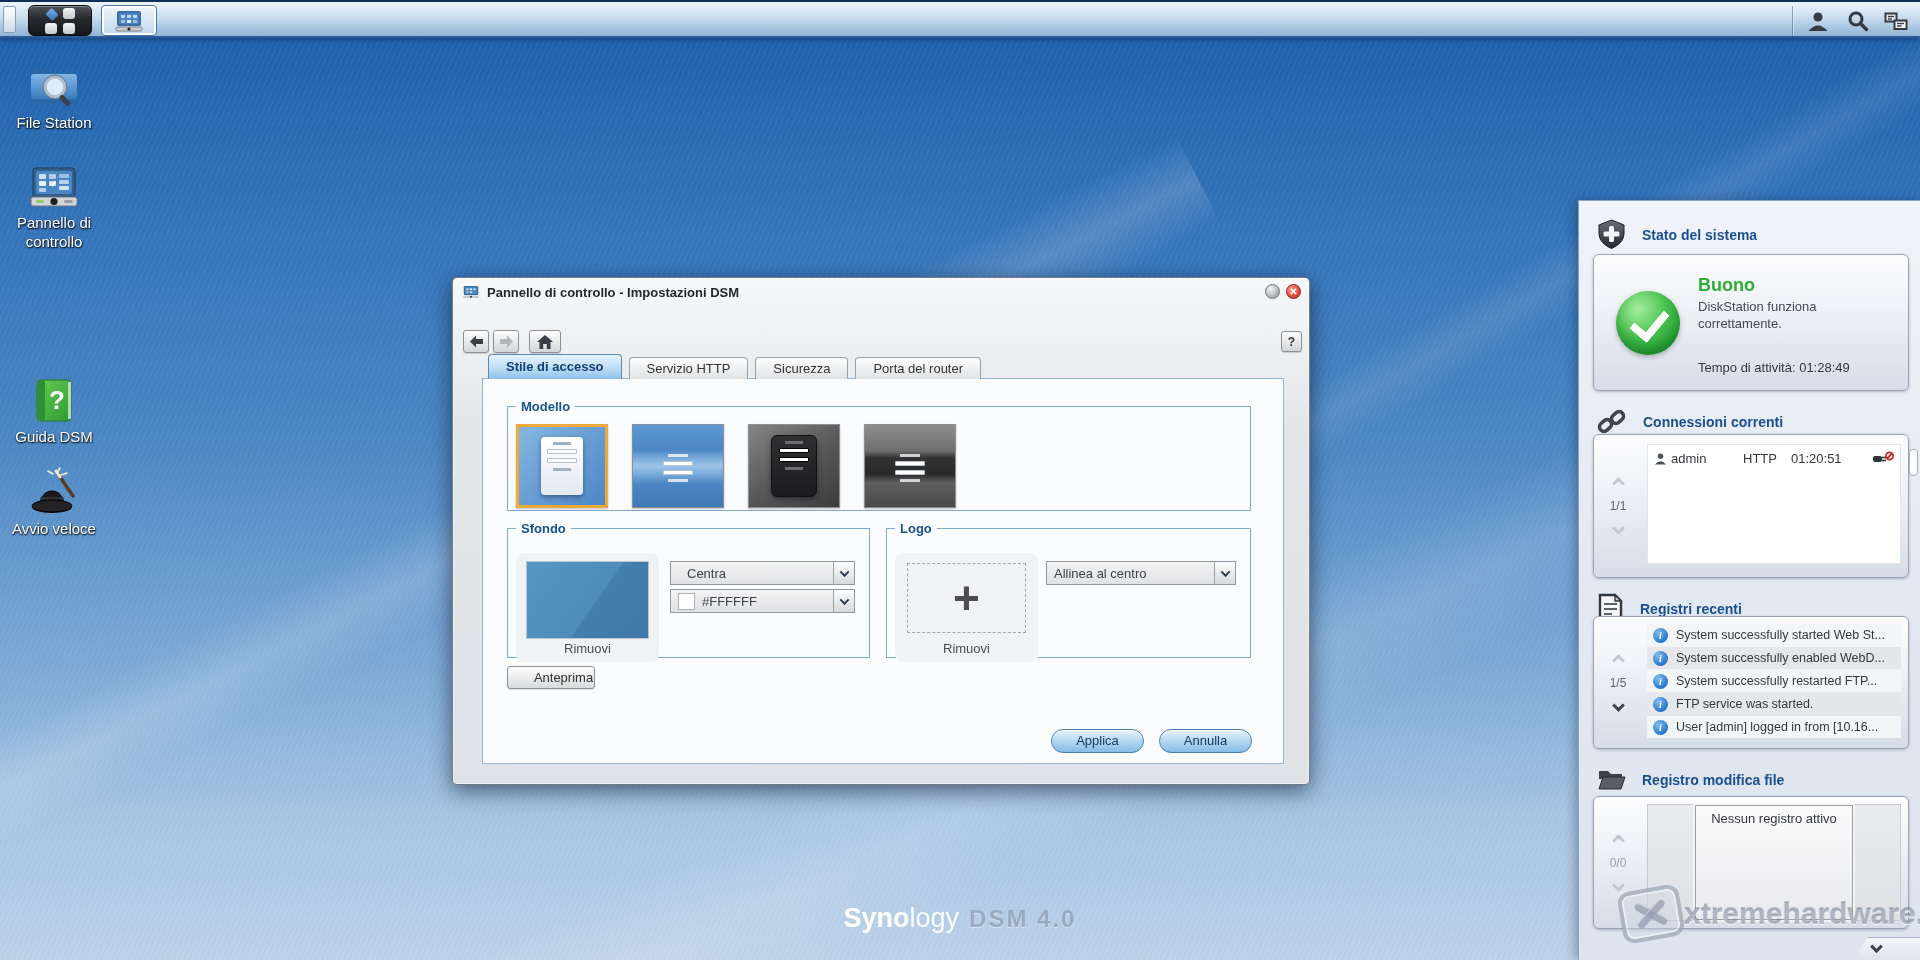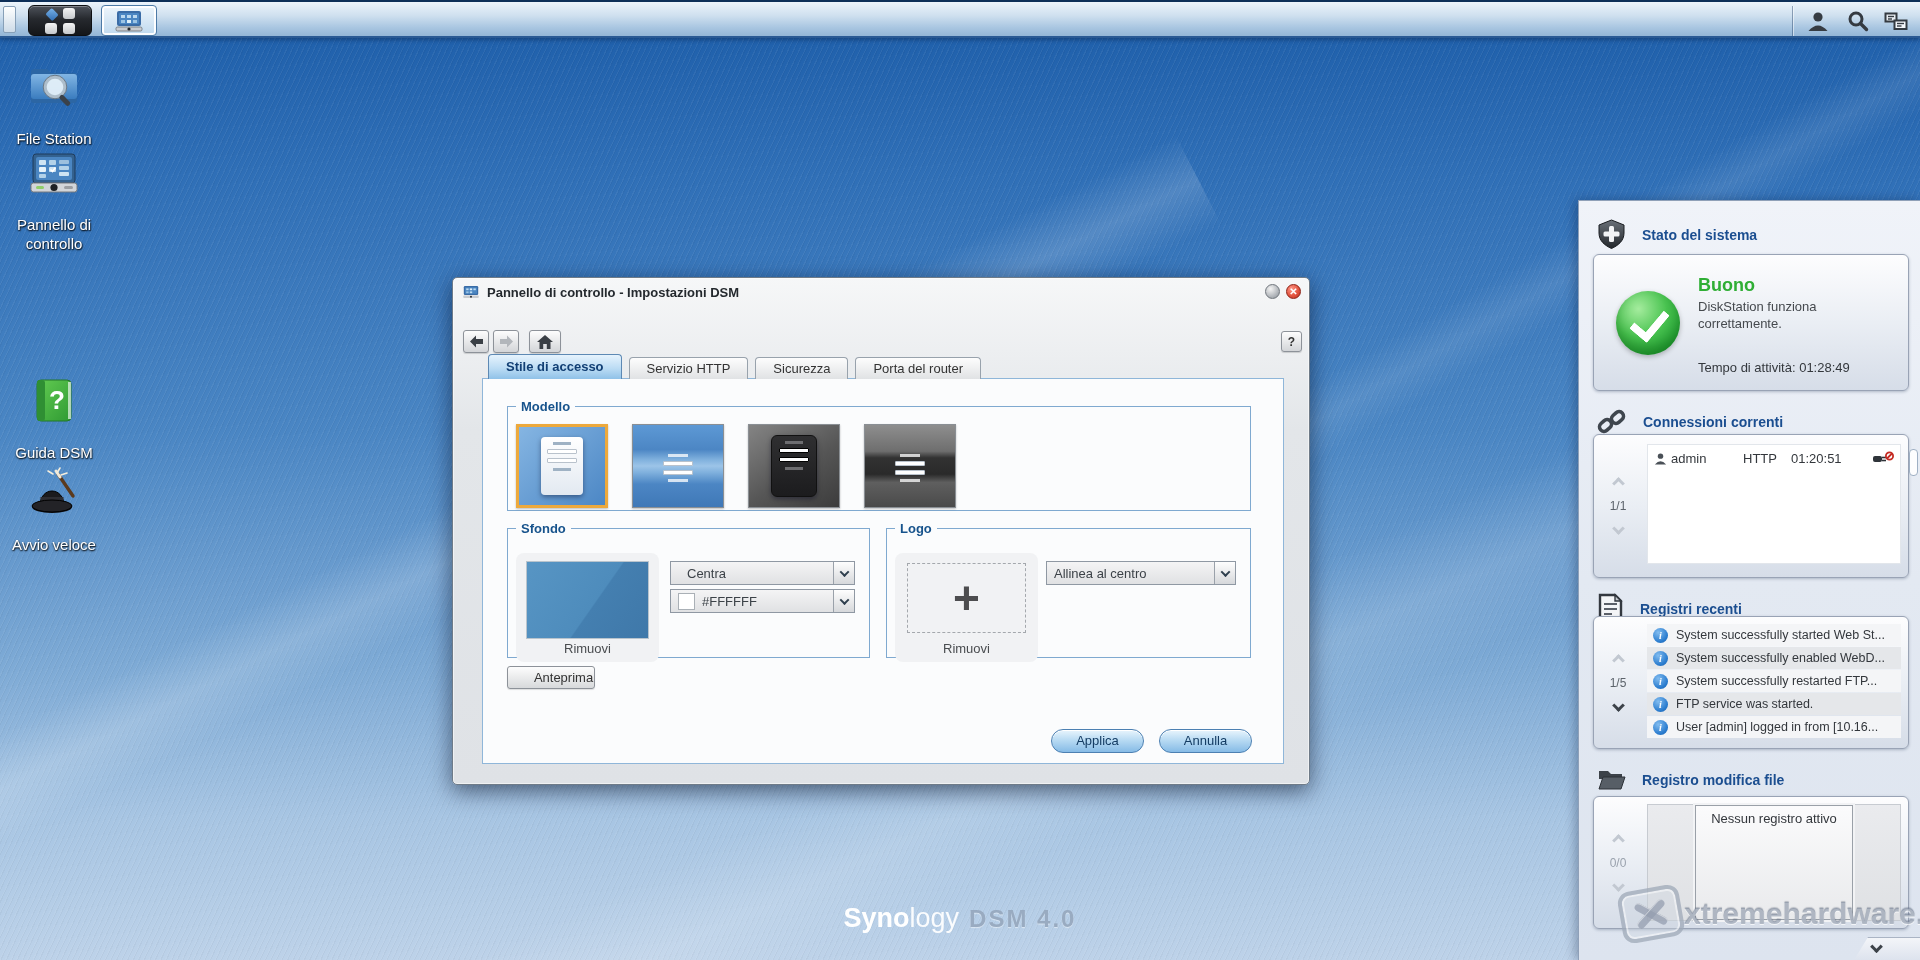--- a/index.html
+++ b/index.html
@@ -30,23 +30,23 @@
   .task-btn { position:absolute; left:101px; top:3px; width:56px; height:31px; border-radius:4px; border:1px solid #4c7aa6;
     background:linear-gradient(180deg,#eef6fc,#bfd9ee); box-shadow:inset 0 0 0 2px rgba(255,255,255,.95);
     display:flex; align-items:center; justify-content:center; }
   .tb-divider { position:absolute; left:1792px; top:4px; width:1px; height:30px; background:rgba(20,50,90,.4); box-shadow:1px 0 0 rgba(255,255,255,.5); }
   .tb-ico { position:absolute; top:7px; width:24px; height:24px; display:flex; align-items:center; justify-content:center; }
   .tb-user { left:1806px; } .tb-search { left:1846px; } .tb-pilot { left:1884px; }
 
   
   .dicon { position:absolute; left:6px; width:96px; text-align:center; cursor:default; }
   .dicon .art { display:flex; justify-content:center; }
-  .dicon .lbl { margin-top:20px; font-size:15px; line-height:1.25; color:#fff;
+  .dicon .lbl { margin-top:4px; font-size:15px; line-height:1.25; color:#fff;
     text-shadow:0 1px 2px rgba(0,0,0,.85), 1px 1px 1px rgba(0,0,0,.55); }
-  .di-fs { top:62px; } .di-cp { top:152px; } .di-pkg { top:270px; } .di-help { top:378px; } .di-quick { top:466px; }
+  .di-fs { top:62px; } .di-cp { top:166px; } .di-pkg { top:270px; } .di-help { top:378px; } .di-quick { top:466px; }
 
   
   .dialog { position:absolute; left:452px; top:277px; width:858px; height:508px; z-index:50;
     background:linear-gradient(180deg,#f6f7f8,#e3e6e9 30%,#dfe2e6); border:1px solid #6f7b88; border-radius:5px;
     box-shadow:0 6px 22px rgba(0,10,30,.55), inset 0 0 0 1px rgba(255,255,255,.5); }
   .titlebar { position:absolute; left:0; top:0; right:0; height:28px; display:flex; align-items:center; padding:0 9px; gap:7px; }
   .titlebar .title { font-size:13px; font-weight:bold; color:#24292e; }
   .win-controls { position:absolute; right:8px; top:6px; display:flex; gap:6px; }
   .ctrl { width:15px; height:15px; border-radius:50%; }
   .ctrl.min { background:radial-gradient(circle at 35% 30%, #f4f4f4, #b4b8bd 60%, #888e95); border:1px solid #70767d; }

